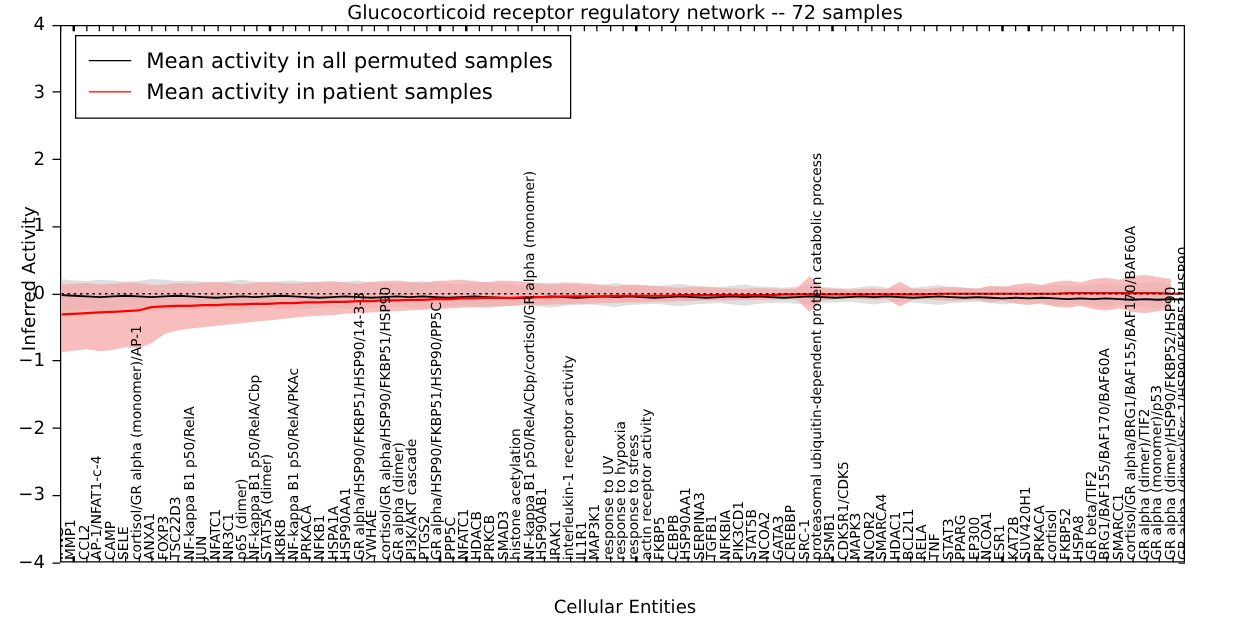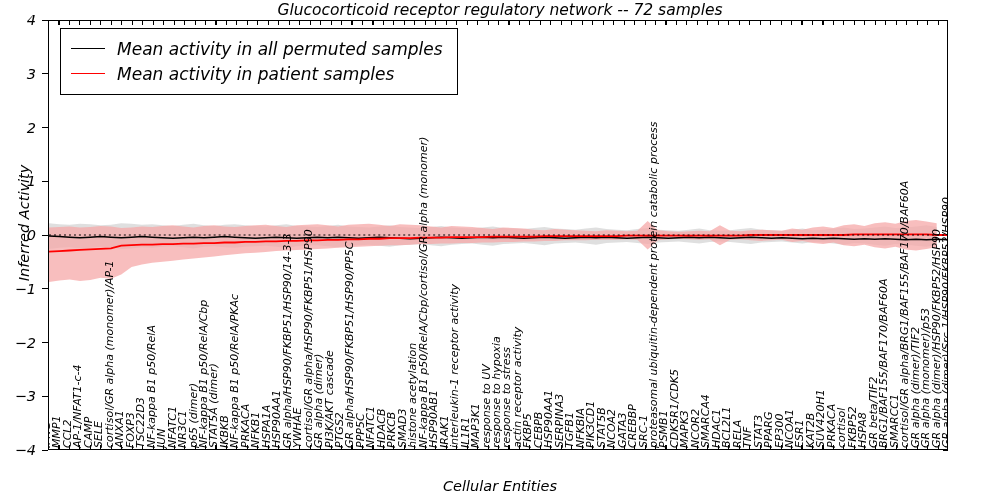--- a/index.html
+++ b/index.html
@@ -1,18 +1,18 @@
 <!DOCTYPE html>
 <html><head>
 <meta charset="utf-8">
 <style>
   html,body{margin:0;padding:0;background:#ffffff;}
   body{width:1000px;height:500px;overflow:hidden;
        font-family:"DejaVu Sans",sans-serif;color:#000;}
-  #root{position:relative;width:1000px;height:356px;font-style:italic;}
+  #root{position:relative;width:1000px;height:356px;}
 
   
   #title{position:absolute;left:0;top:0;width:1000px;text-align:center;
          font-size:15.5px;line-height:20px;color:#000;}
 
   
   #plot{position:absolute;left:48px;top:20px;width:900px;height:430px;
         border:1.3px solid #000;box-sizing:border-box;overflow:hidden;
         background:#fff;}
   #bands{position:absolute;left:0;top:0;width:100%;height:100%;}

